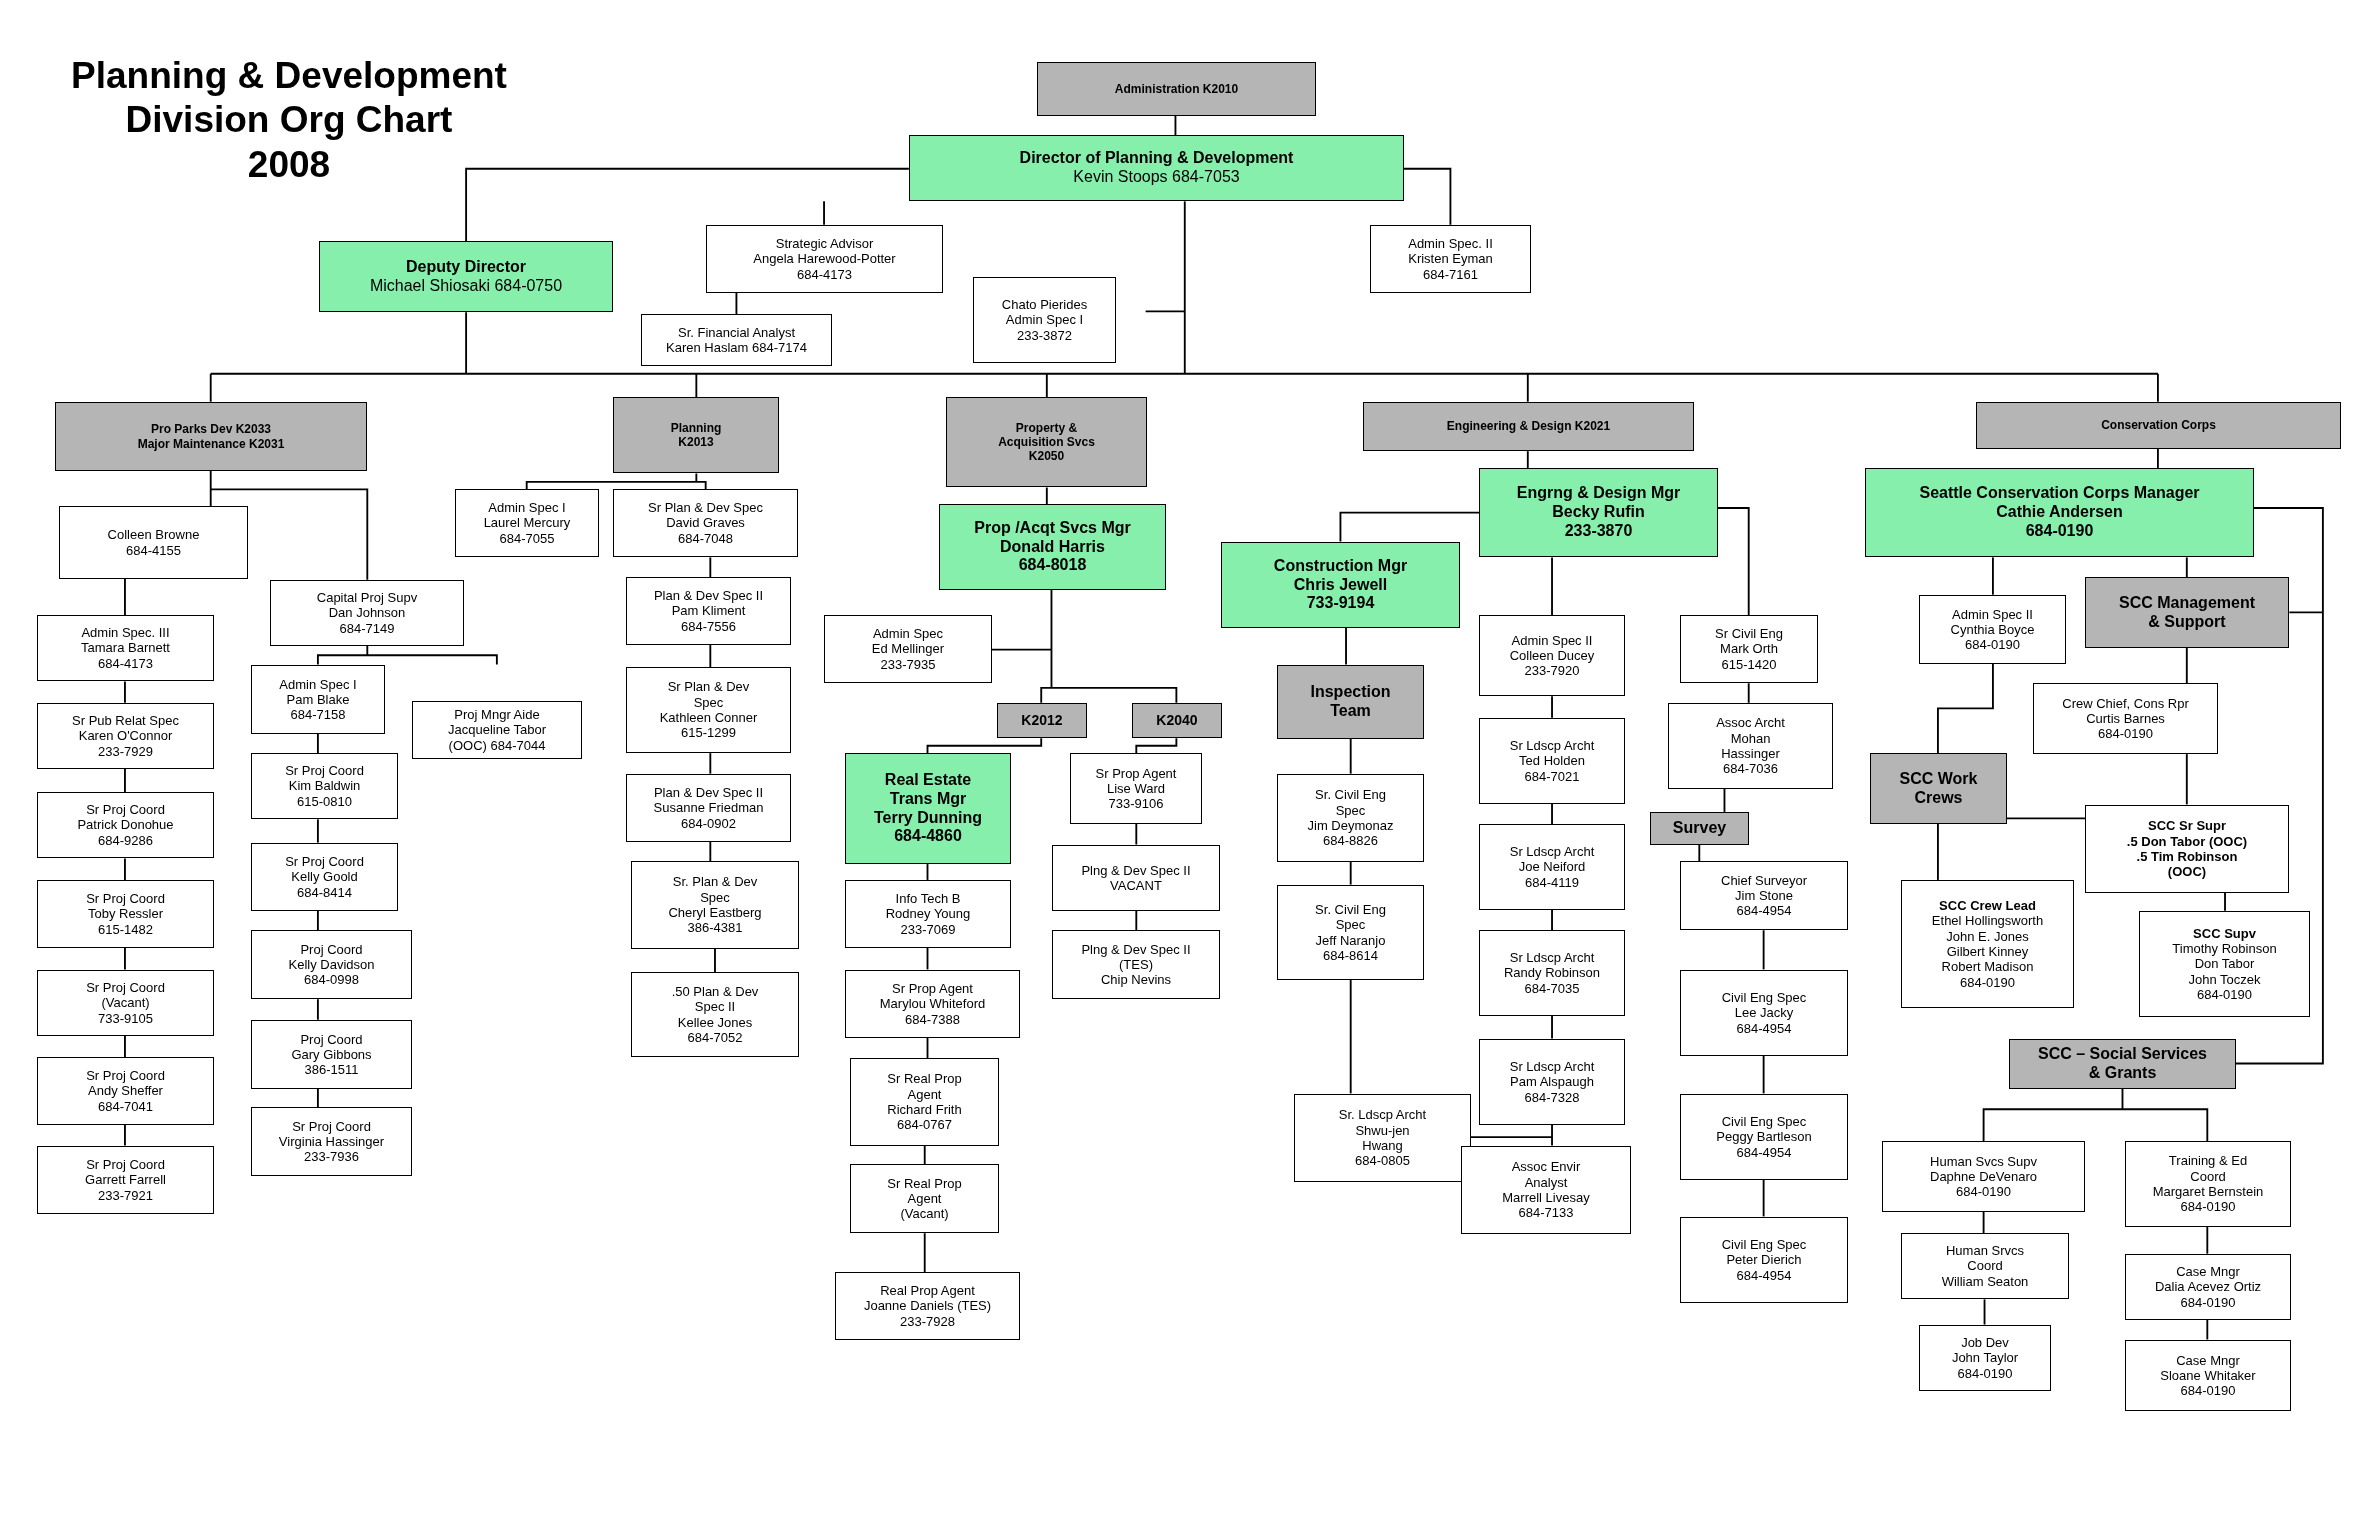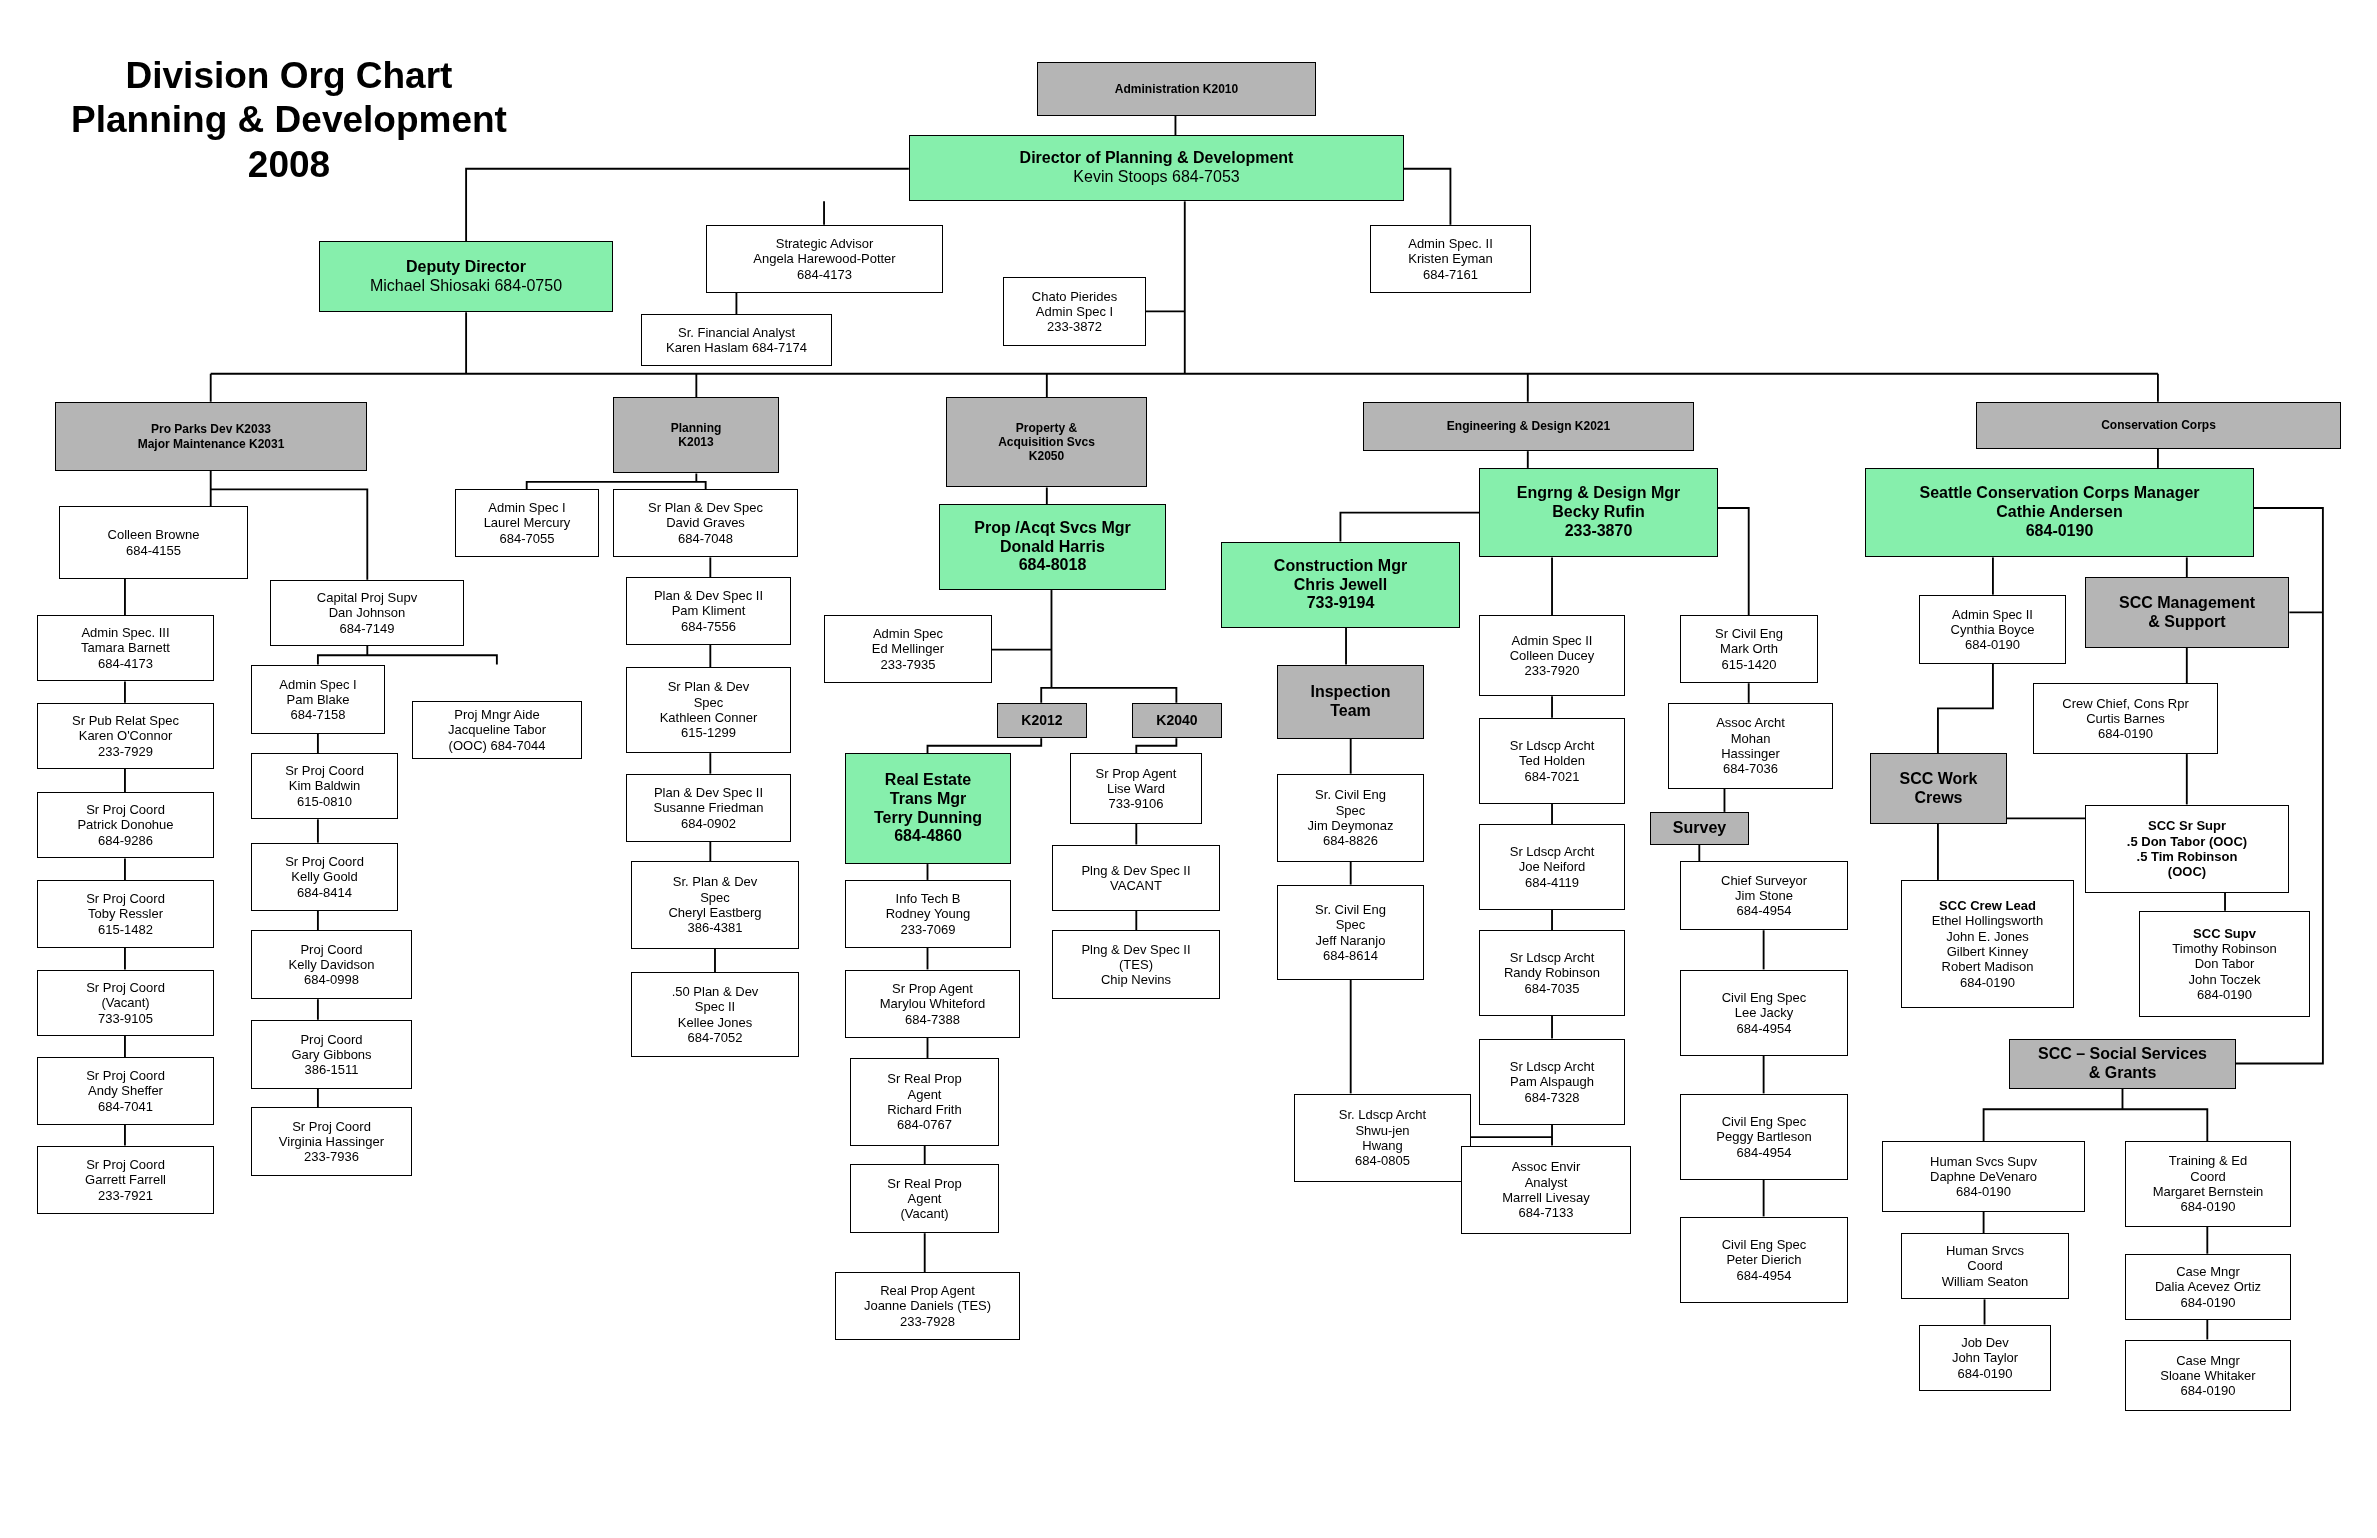--- a/index.html
+++ b/index.html
@@ -108,42 +108,42 @@
     <polyline points="2456,657 2492,657"></polyline>
     <polyline points="2277,1168 2277,1190"></polyline>
     <polyline points="2128,1224 2128,1190 2368,1190 2368,1224"></polyline>
     <polyline points="2128,1300 2128,1323"></polyline>
     <polyline points="2129,1394 2129,1421"></polyline>
     <polyline points="2368,1316 2368,1345"></polyline>
     <polyline points="2368,1416 2368,1437"></polyline>
   </svg>
 
   <div class="title">
+      <div>Planning &amp; Development</div>
       <div>Division Org Chart</div>
-      <div>Planning &amp; Development</div>
       <div>2008</div>
     </div>
 
   <div class="box g" style="left:1037px;top:62px;width:279px;height:54px">
       <div>Administration K2010</div>
     </div>
   <div class="box c bf" style="left:909px;top:135px;width:495px;height:66px">
       <div>Director of Planning &amp; Development</div>
       <div>Kevin Stoops 684-7053</div>
     </div>
   <div class="box c bf" style="left:319px;top:241px;width:294px;height:71px">
       <div>Deputy Director</div>
       <div>Michael Shiosaki 684-0750</div>
     </div>
   <div class="box" style="left:706px;top:225px;width:237px;height:68px">
       <div>Strategic Advisor</div>
       <div>Angela Harewood-Potter</div>
       <div>684-4173</div>
     </div>
-  <div class="box" style="left:1003px;top:277px;width:143px;height:69px">
+  <div class="box" style="left:973px;top:277px;width:143px;height:86px">
       <div>Chato Pierides</div>
       <div>Admin Spec I</div>
       <div>233-3872</div>
     </div>
   <div class="box" style="left:641px;top:314px;width:191px;height:52px">
       <div>Sr. Financial Analyst</div>
       <div>Karen Haslam 684-7174</div>
     </div>
   <div class="box" style="left:1370px;top:225px;width:161px;height:68px">
       <div>Admin Spec. II</div>

